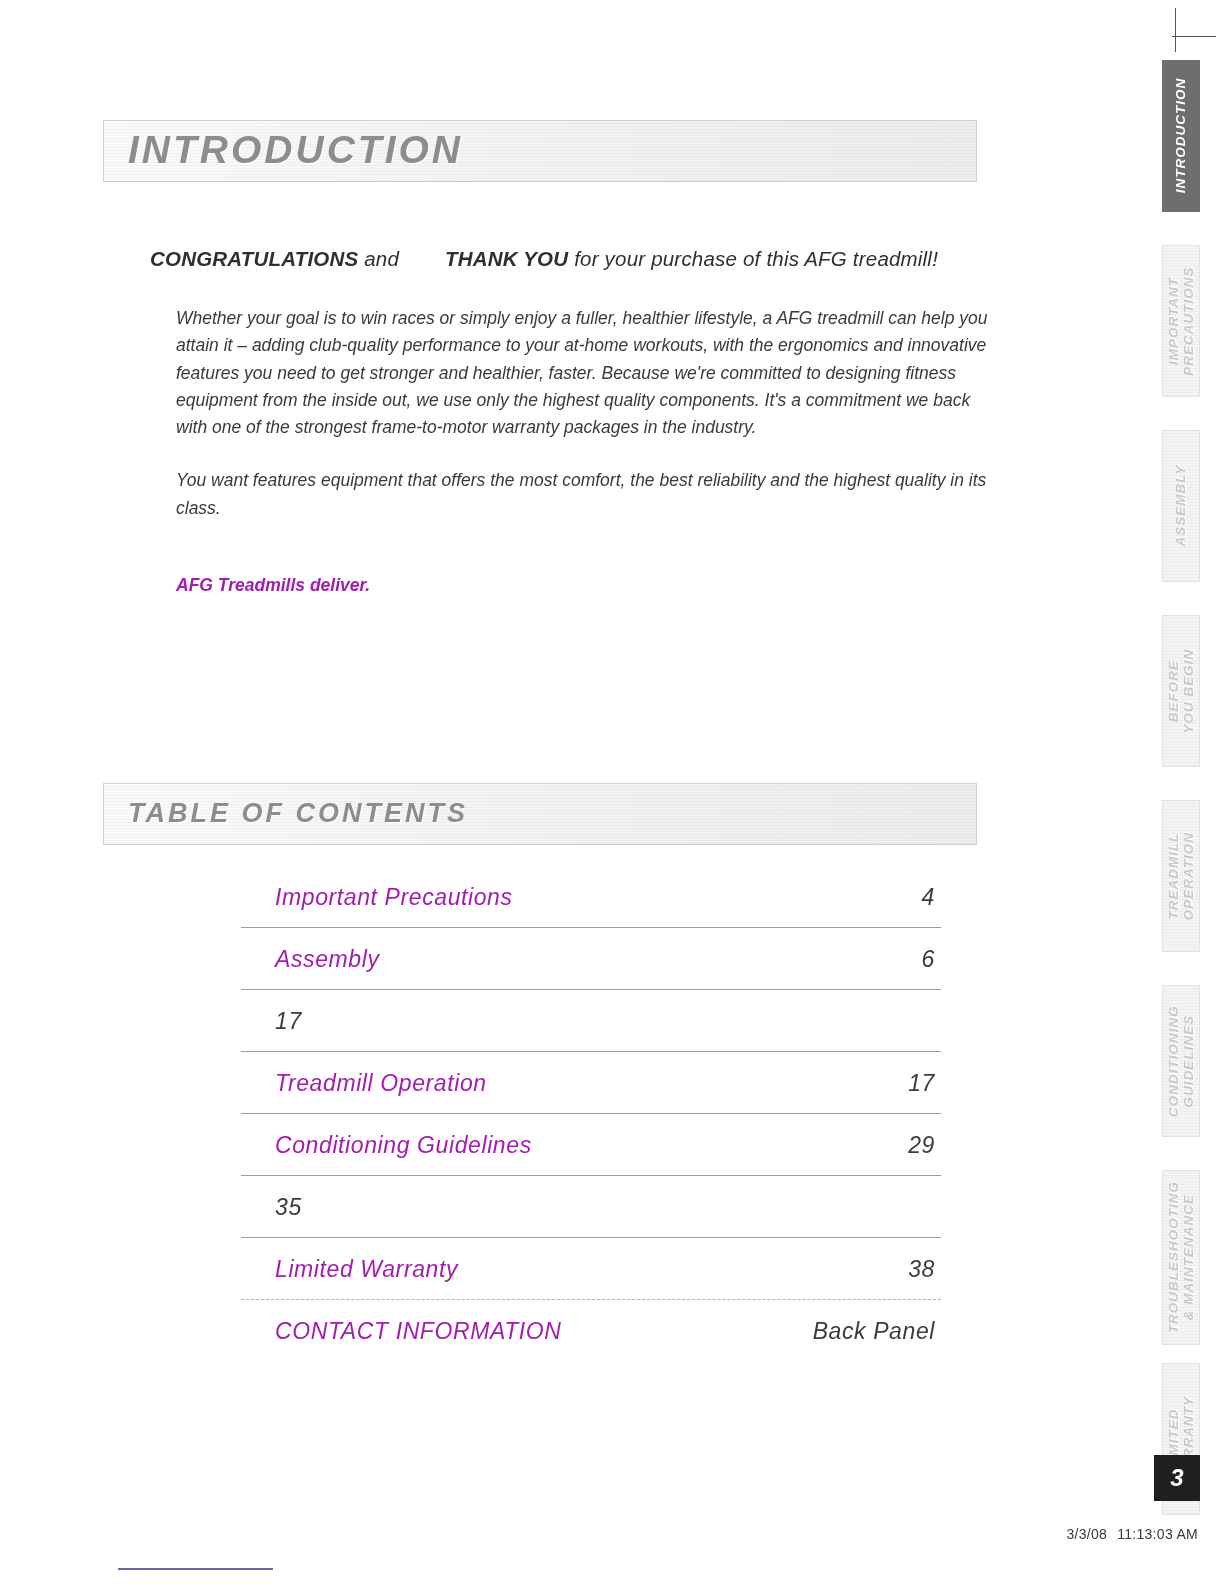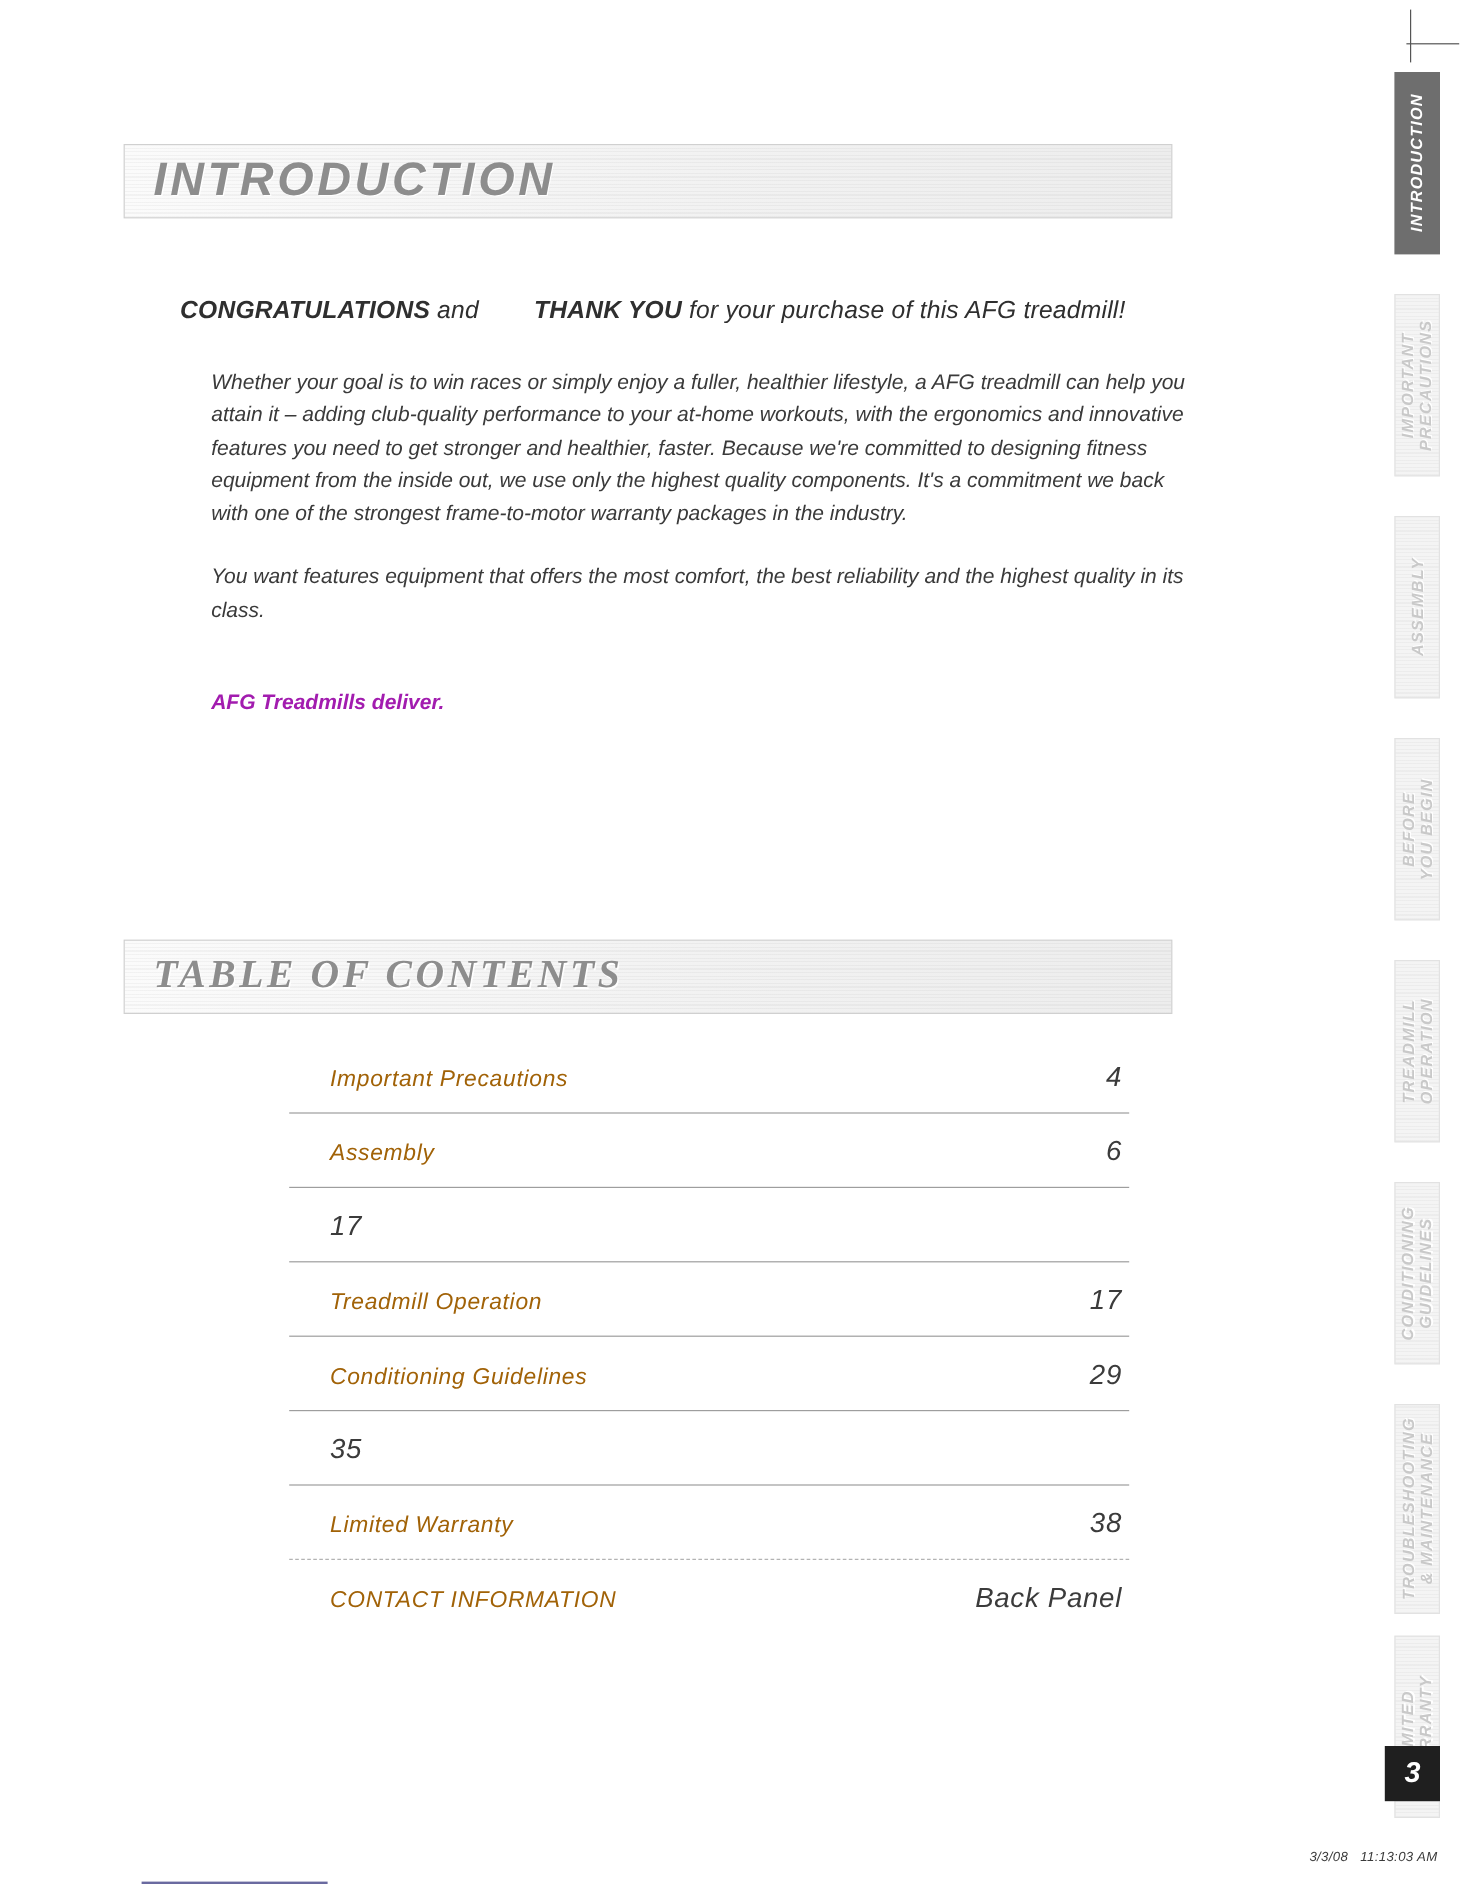--- a/index.html
+++ b/index.html
@@ -52,21 +52,21 @@
     transform: translateY(-52%);
     font-style: italic;
     font-weight: bold;
     letter-spacing: 2px;
     color: #8d8d8d;
     text-shadow: 1px 1px 0 #ffffff;
   }
   #banner-intro { top: 120px; }
   #banner-intro .banner-title { font-size: 39px; letter-spacing: 3px; }
   #banner-toc { top: 783px; }
-  #banner-toc .banner-title { font-size: 33px; letter-spacing: 3px; font-family: Liberation Serif, serif; }
+  #banner-toc .banner-title { font-size: 27px; letter-spacing: 3px; }
 
   
   .intro-lead {
     position: absolute;
     left: 110px;
     top: 247px;
     width: 880px;
     font-size: 20.5px;
     font-style: italic;
     color: #2f2f2f;
@@ -107,23 +107,23 @@
     position: relative;
     display: flex;
     align-items: baseline;
     justify-content: space-between;
     height: 62px;
     border-bottom: 1px solid #9e9e9e;
     padding: 0 6px 0 34px;
     box-sizing: border-box;
   }
   .toc-row .t-label {
-    font-size: 19px;
-    font-style: italic;
-    color: #a16207;
+    font-size: 23px;
+    font-style: italic;
+    color: #a21caf;
     letter-spacing: 0.6px;
     padding-top: 18px;
   }
   .toc-row .t-page {
     font-size: 23px;
     font-style: italic;
     color: #3b3b3b;
     letter-spacing: 0.6px;
     padding-top: 18px;
   }
@@ -183,26 +183,25 @@
     font-style: italic;
     display: flex;
     align-items: center;
     justify-content: center;
   }
 
   
   .footer-stamp {
     position: absolute;
     right: 26px;
-    bottom: 30px;
-    font-size: 11px;
+    bottom: 42px;
+    font-size: 14px;
     color: #3a3a3a;
     letter-spacing: 0.3px;
     white-space: nowrap;
-    font-style: italic;
   }
   .footer-stamp span { margin-left: 10px; }
 </style>
 </head>
 <body>
 
 <div class="crop-mark crop-tr-v"></div>
 <div class="crop-mark crop-tr-h"></div>
 <div class="crop-mark crop-bl-h"></div>
 

